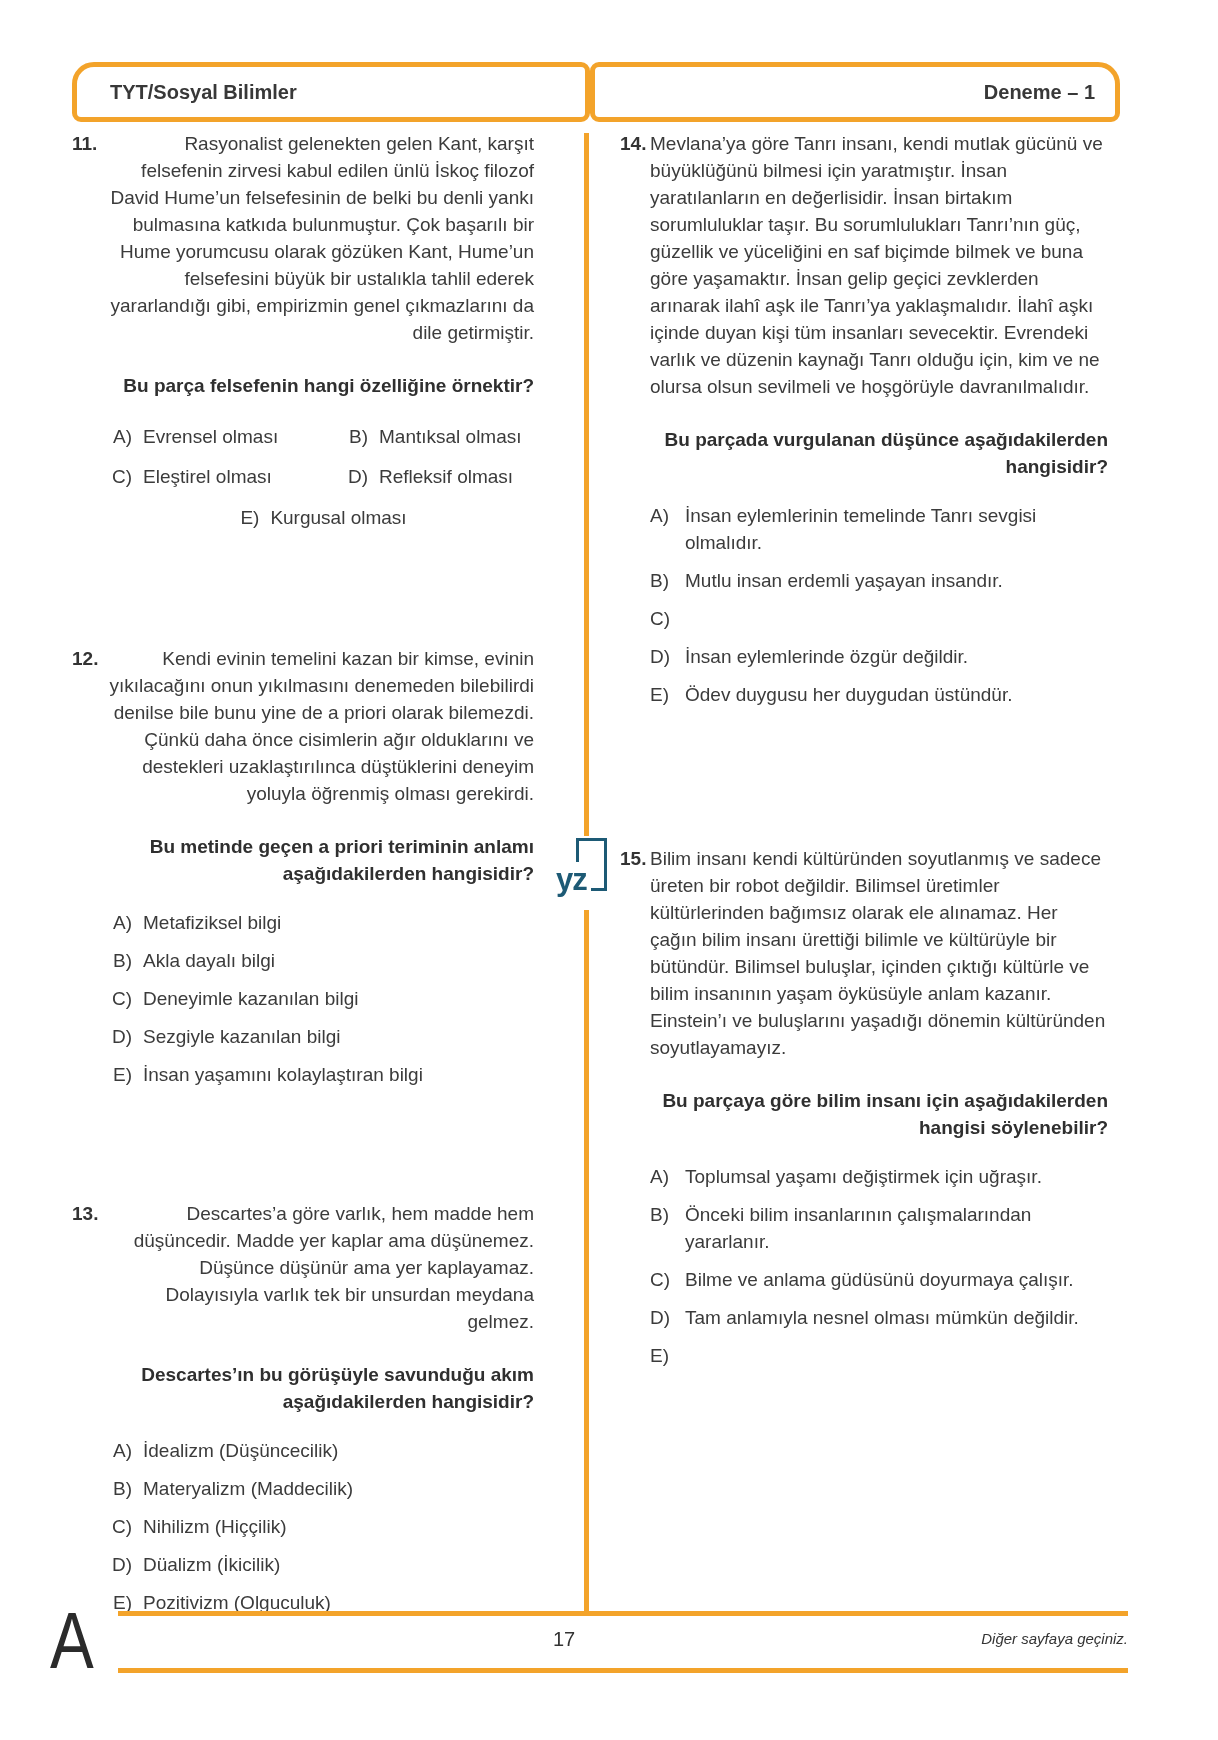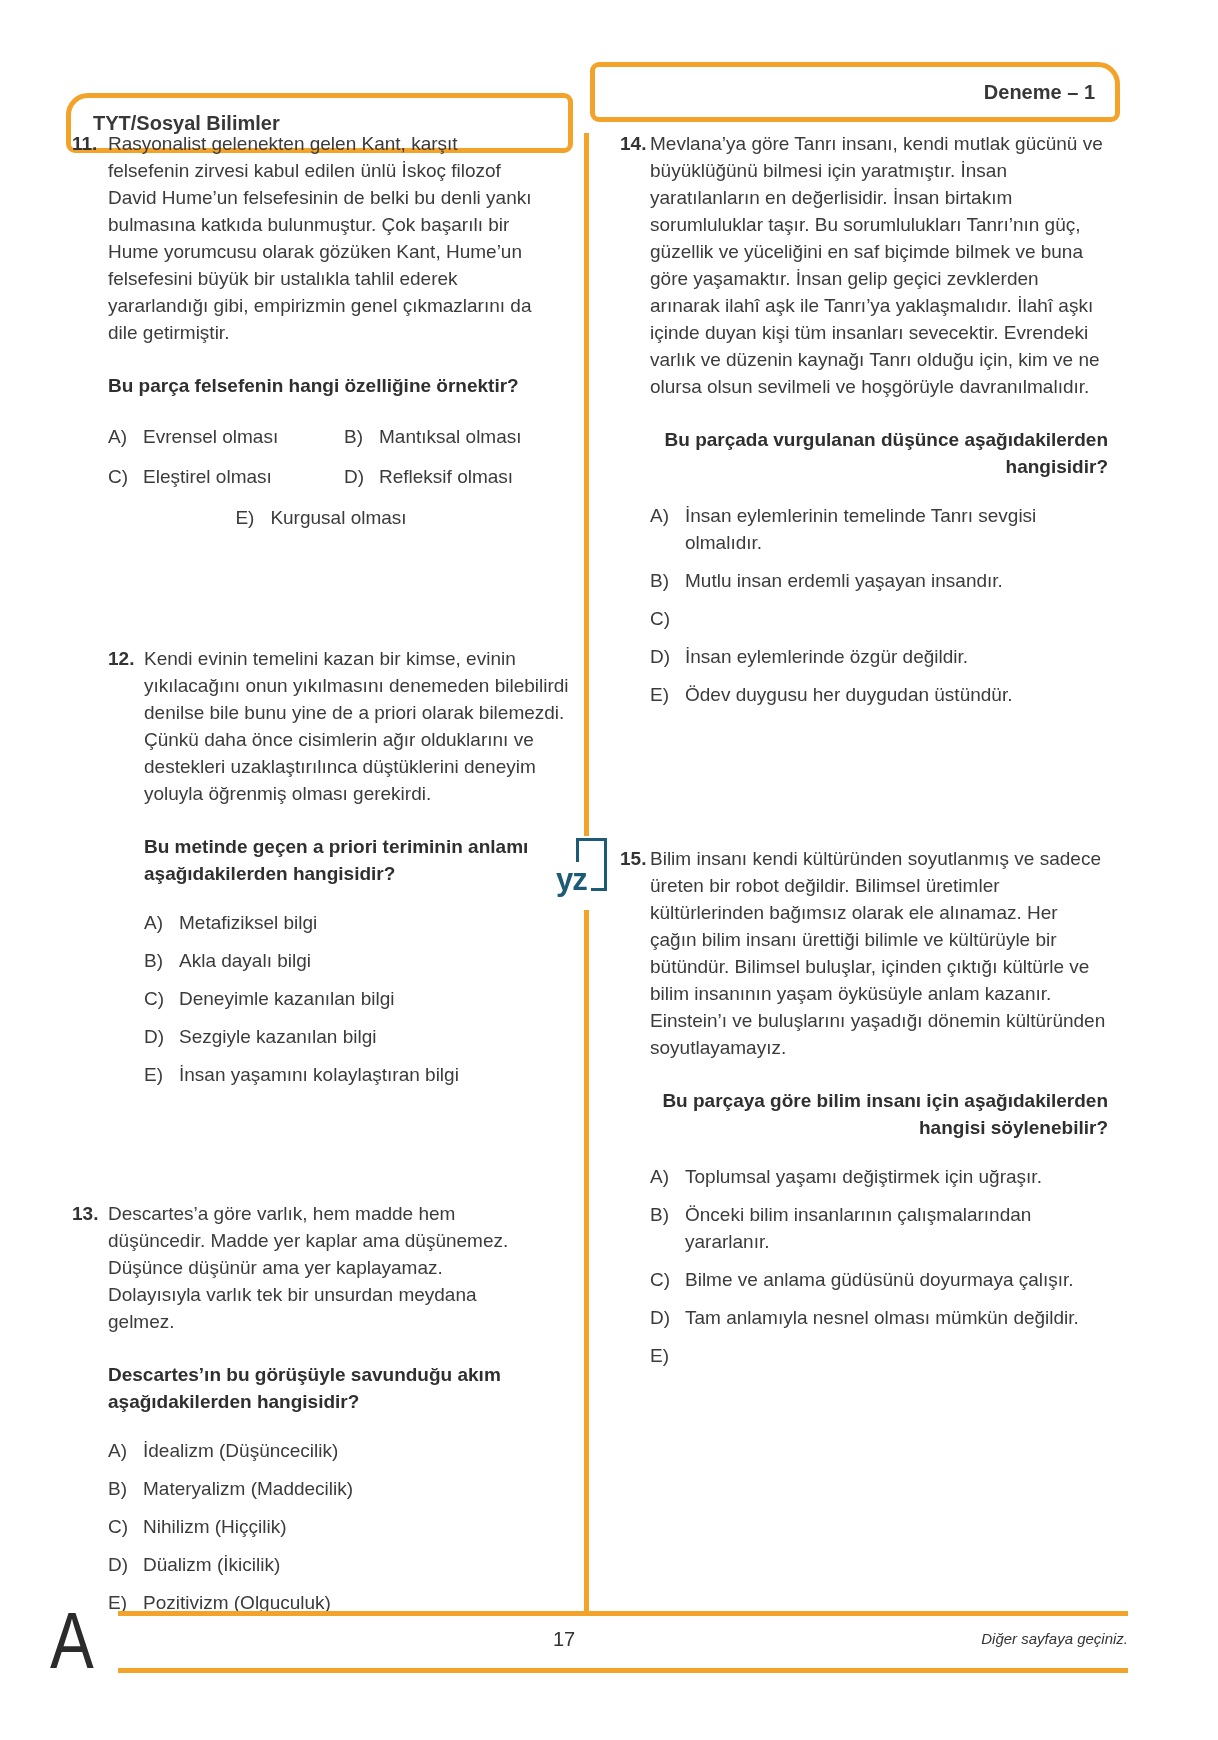--- a/index.html
+++ b/index.html
@@ -17,25 +17,24 @@
     position:absolute;
     top:62px;
     height:50px;
     border:5px solid var(--accent);
     box-sizing:content-box;
     display:flex;
     align-items:center;
     background:#fff;
   }
   .hdr-left{
-    left:66px;
+    left:72px;
     width:492px;
     border-radius:22px 9px 9px 9px;
-    padding-left:5px;
-    margin-top:31px;
+    padding-left:16px;
   }
   .hdr-left .hdr-text{
     padding-left:17px;
     font-weight:bold;
     font-size:20px;
     color:#383838;
   }
   .hdr-right{
     left:590px;
     width:520px;
@@ -87,21 +86,21 @@
     line-height:1;
     color:var(--logo);
     letter-spacing:-1px;
   }
   
   .question{
     position:absolute;
     font-size:19px;
     line-height:27px;
   }
-  .q-left{left:72px;width:462px;}
+  .q-left{left:72px;width:462px;text-align:right;}
   .q-right{left:620px;width:492px;}
   .q-num{
     position:absolute;
     left:0;
     top:0;
     font-weight:bold;
     color:#333333;
   }
   .q-content{margin-left:36px;}
   .q-right .q-content{margin-left:30px;}
@@ -167,21 +166,21 @@
   .next-note{
     position:absolute;
     right:90px;
     top:1630px;
     font-style:italic;
     font-size:15px;
     color:#333333;
   }
   
   #q11{top:130px;}
-  #q12{top:645px;margin-left:36px;}
+  #q12{top:645px;}
   #q13{top:1200px;}
   #q14{top:130px;}
   #q15{top:845px;}
 </style>
 </head>
 <body>
 
 <div class="page" style="--accent: #F3A32A; --logo: #1D5A75; color: rgb(59, 59, 59);">
 
   <div class="hdr-box hdr-left">

